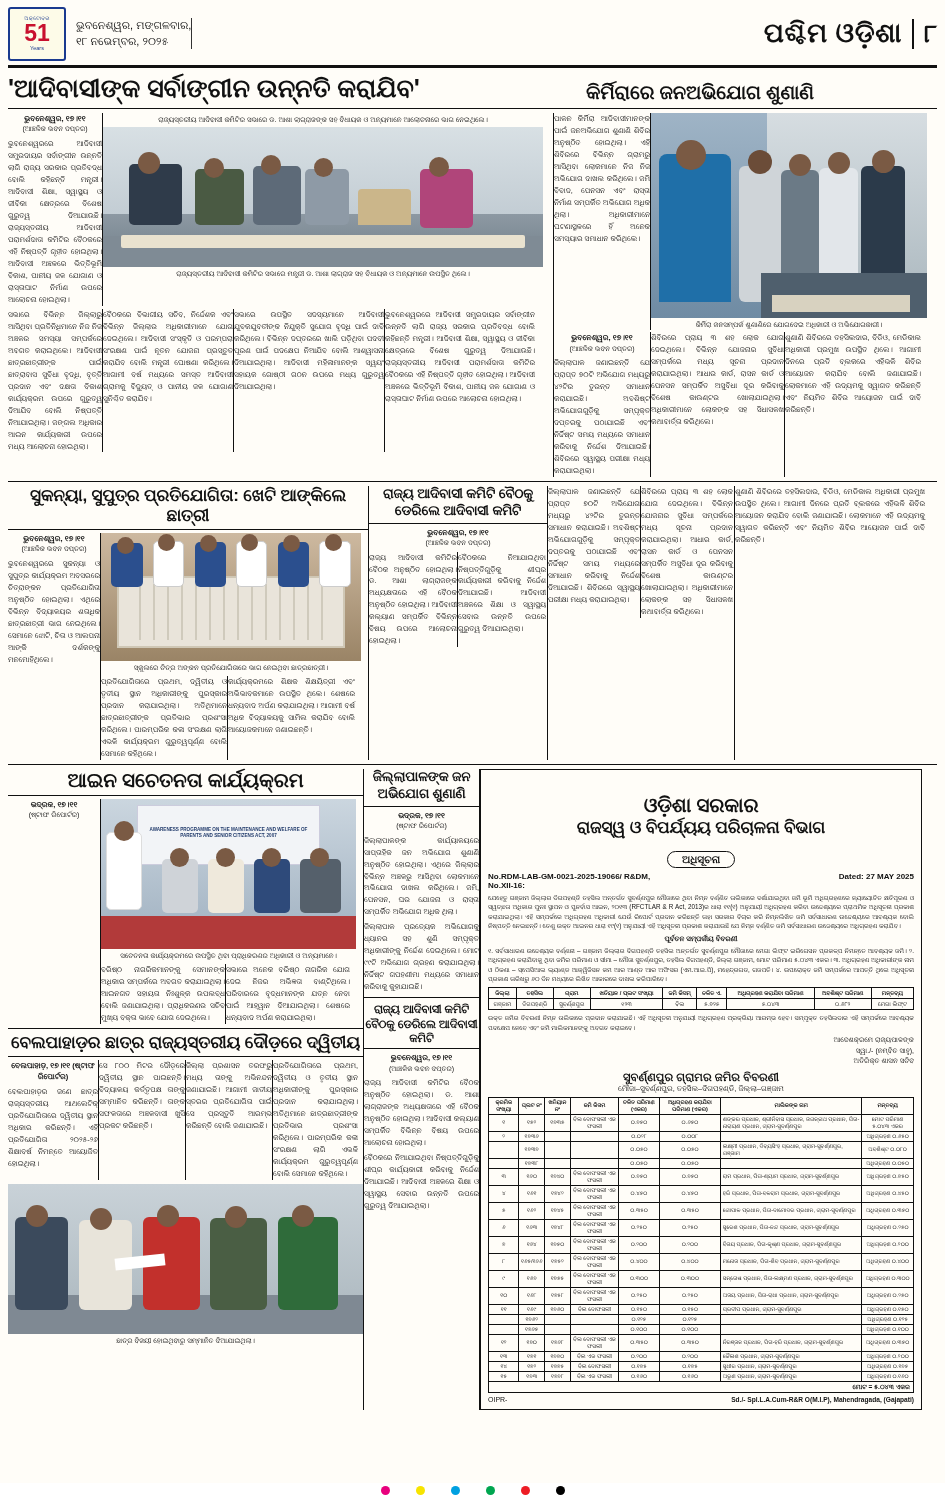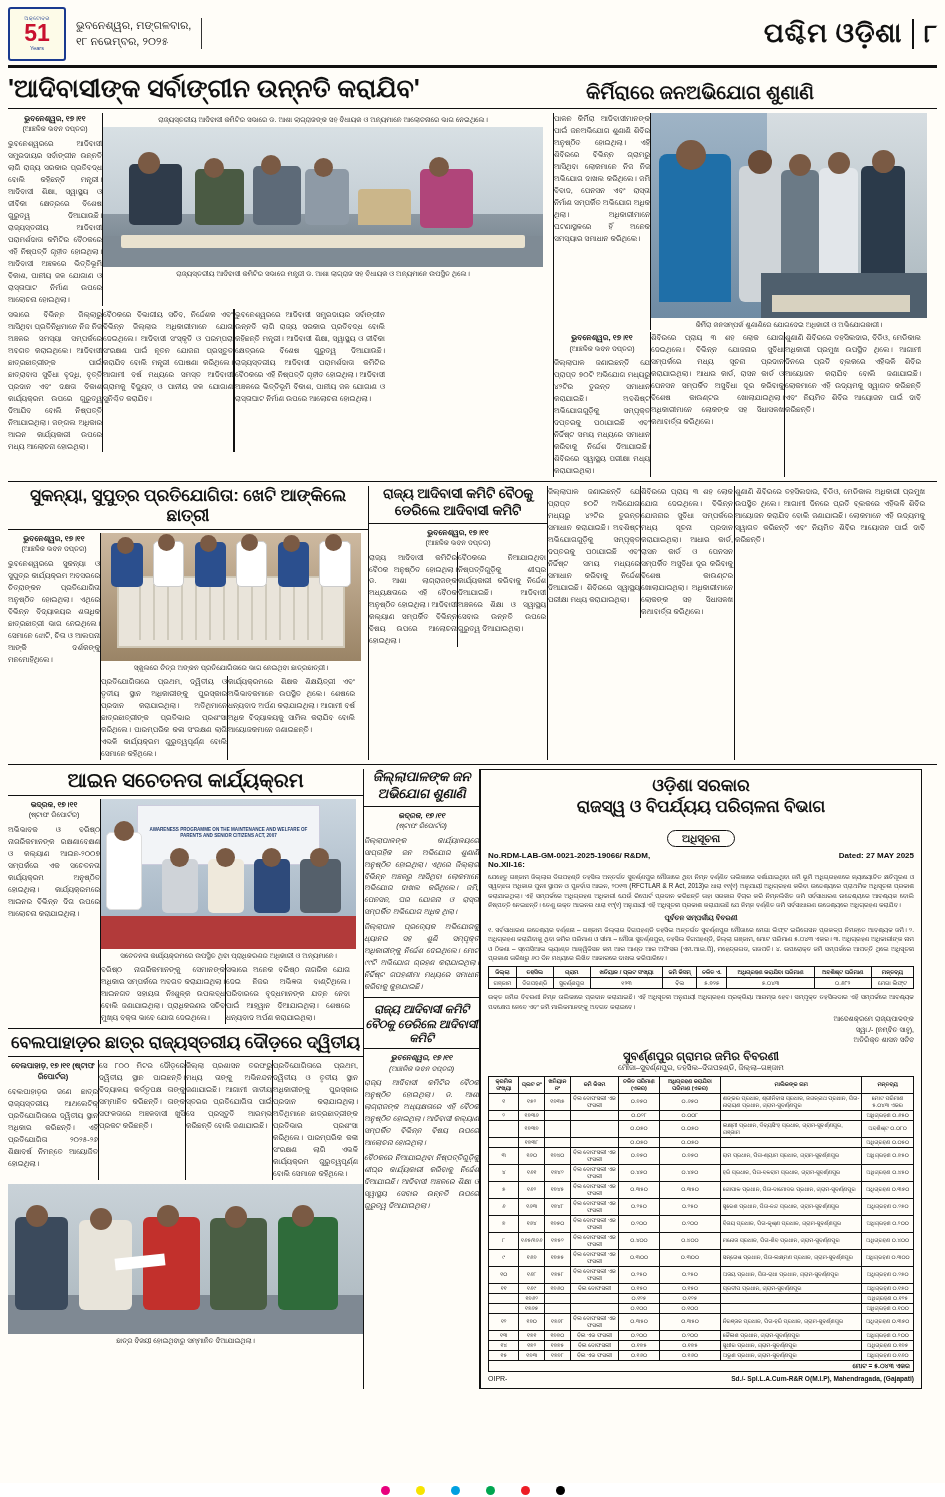--- a/index.html
+++ b/index.html
@@ -20,21 +20,21 @@
   }
   .mh-left { display:flex; align-items:center; gap:10px; }
   .anniv {
     width: 58px; height: 54px; border:2px solid #1a3a8f; border-radius:3px;
     background:#fdfbe8; display:flex; flex-direction:column; align-items:center;
     justify-content:center; line-height:1;
   }
   .anniv .t { font-size:5.5px; color:#1a3a8f; letter-spacing:.3px; }
   .anniv .n { font-size:23px; font-weight:bold; color:#c8102e; margin:1px 0; }
   .anniv .y { font-size:5.5px; color:#1a3a8f; }
-  .mh-place { font-size:11px; line-height:1.45; border-right:1px solid #333; padding-right:10px; }
+  .mh-place { font-size:11px; line-height:1.45; border-right:1px solid #333; }
   .mh-right { display:flex; align-items:center; gap:10px; }
   .mh-title { font-size:27px; font-weight:bold; letter-spacing:.5px; }
   .mh-page { font-size:25px; font-weight:bold; border-left:2px solid #111; padding-left:10px; }
 
   
   .headband { display:flex; align-items:flex-end; gap:8px; padding:6px 0 4px; border-bottom:1px solid #111; }
   .h1 { font-size:25.5px; font-weight:bold; letter-spacing:-.2px; flex: 0 0 570px; }
   .h2 { font-size:19.5px; font-weight:bold; letter-spacing:-.2px; }
 
   
@@ -54,21 +54,21 @@
   .ph-floor { position:absolute; left:0; right:0; bottom:0; height:38%; background:linear-gradient(180deg,#8d99a3,#6f7d88); }
   .head { position:absolute; border-radius:50%; background:#7a5a44; }
 
   
   .cols { display:flex; }
   .col { }
   .divider { width:1px; background:#111; }
 
   
   .notice { border:1.6px solid #111; padding:6px 7px; }
-  .nt1 { font-size:17px; font-weight:bold; text-align:center; letter-spacing:-.2px; }
+  .nt1 { font-size:20px; font-weight:bold; text-align:center; letter-spacing:-.2px;margin-top:18px; }
   .nt2 { font-size:17px; font-weight:bold; text-align:center; letter-spacing:-.2px; margin-top:1px;}
   .nt-badge { display:inline-block; border:1.2px solid #111; border-radius:11px; padding:1px 14px; font-size:10.5px; font-weight:bold; }
   .nt-meta { display:flex; justify-content:space-between; font-size:8px; font-weight:bold; margin-top:4px; }
   .nt-body { font-size:6.3px; line-height:1.5; text-align:justify; margin-top:3px; }
   .nt-sub { font-size:7px; font-weight:bold; text-align:center; margin:4px 0 2px; }
 
   table { border-collapse:collapse; width:100%; }
   td, th { border:.7px solid #111; font-size:5.6px; padding:1px 1.5px; text-align:center; vertical-align:middle; }
   th { font-weight:bold; }
   .t2 td, .t2 th { font-size:5.8px; padding:1.5px 2px; }
@@ -142,20 +142,21 @@
             </div>
           </div>
           <div class="cap">ରାଜ୍ୟସ୍ତରୀୟ ଆଦିବାସୀ କମିଟିର ସଭାରେ ମନ୍ତ୍ରୀ ଡ. ଆଶା ଲାଗ୍ରାଜ ସହ ବିଧାୟକ ଓ ଅନ୍ୟମାନେ ଉପସ୍ଥିତ ଥିଲେ।</div>
         </div>
       </div>
       <div class="cols" style="margin-top:3px;">
         <div style="width:94px;" class="oc">ସଭାରେ ବିଭିନ୍ନ ଜିଲ୍ଲାରୁ ଆସିଥିବା ପ୍ରତିନିଧିମାନେ ନିଜ ନିଜ ଅଞ୍ଚଳର ସମସ୍ୟା ସମ୍ପର୍କରେ ଅବଗତ କରାଇଥିଲେ। ଆଦିବାସୀ ଛାତ୍ରଛାତ୍ରୀଙ୍କ ପାଇଁ ଛାତ୍ରାବାସ ସୁବିଧା ବୃଦ୍ଧି, ବୃତ୍ତି ପ୍ରଦାନ ଏବଂ ଦକ୍ଷତା ବିକାଶ କାର୍ଯ୍ୟକ୍ରମ ଉପରେ ଗୁରୁତ୍ୱ ଦିଆଯିବ ବୋଲି ନିଷ୍ପତ୍ତି ନିଆଯାଇଥିଲା। ଜଙ୍ଗଲ ଅଧିକାର ଆଇନ କାର୍ଯ୍ୟକାରୀ ଉପରେ ମଧ୍ୟ ଆଲୋଚନା ହୋଇଥିଲା।</div>
         <div class="divider"></div>
         <div style="width:130px;" class="oc">ବୈଠକରେ ବିଭାଗୀୟ ସଚିବ, ନିର୍ଦ୍ଦେଶକ ଏବଂ ବିଭିନ୍ନ ଜିଲ୍ଲାର ଅଧିକାରୀମାନେ ଯୋଗ ଦେଇଥିଲେ। ଆଦିବାସୀ ସଂସ୍କୃତି ଓ ପରମ୍ପରା ସଂରକ୍ଷଣ ପାଇଁ ନୂତନ ଯୋଜନା ପ୍ରସ୍ତୁତ କରାଯିବ ବୋଲି ମନ୍ତ୍ରୀ ଘୋଷଣା କରିଥିଲେ। ଆଗାମୀ ବର୍ଷ ମଧ୍ୟରେ ସମସ୍ତ ଆଦିବାସୀ ଗ୍ରାମକୁ ବିଦ୍ୟୁତ୍ ଓ ପାନୀୟ ଜଳ ଯୋଗାଣ ସୁନିଶ୍ଚିତ କରାଯିବ।</div>
         <div class="divider"></div>
+        <div style="width:150px;" class="oc">ସଭାରେ ଉପସ୍ଥିତ ସଦସ୍ୟମାନେ ଆଦିବାସୀ ଯୁବକଯୁବତୀଙ୍କ ନିଯୁକ୍ତି ସୁଯୋଗ ବୃଦ୍ଧି ପାଇଁ ଦାବି କରିଥିଲେ। ବିଭିନ୍ନ ଦପ୍ତରରେ ଖାଲି ପଡ଼ିଥିବା ପଦବୀ ପୂରଣ ପାଇଁ ପଦକ୍ଷେପ ନିଆଯିବ ବୋଲି ଆଶ୍ୱାସନା ଦିଆଯାଇଥିଲା। ଆଦିବାସୀ ମହିଳାମାନଙ୍କ ସ୍ୱୟଂ ସହାୟକ ଗୋଷ୍ଠୀ ଗଠନ ଉପରେ ମଧ୍ୟ ଗୁରୁତ୍ୱ ଦିଆଯାଇଥିଲା।</div>
         <div class="divider"></div>
         <div style="width:150px;" class="oc">ଭୁବନେଶ୍ୱରରେ ଆଦିବାସୀ ସମ୍ପ୍ରଦାୟର ସର୍ବାଙ୍ଗୀନ ଉନ୍ନତି ଲାଗି ରାଜ୍ୟ ସରକାର ପ୍ରତିବଦ୍ଧ ବୋଲି କହିଛନ୍ତି ମନ୍ତ୍ରୀ। ଆଦିବାସୀ ଶିକ୍ଷା, ସ୍ୱାସ୍ଥ୍ୟ ଓ ଜୀବିକା କ୍ଷେତ୍ରରେ ବିଶେଷ ଗୁରୁତ୍ୱ ଦିଆଯାଉଛି। ରାଜ୍ୟସ୍ତରୀୟ ଆଦିବାସୀ ପରାମର୍ଶଦାତା କମିଟିର ବୈଠକରେ ଏହି ନିଷ୍ପତ୍ତି ଗୃହୀତ ହୋଇଥିଲା। ଆଦିବାସୀ ଅଞ୍ଚଳରେ ଭିତ୍ତିଭୂମି ବିକାଶ, ପାନୀୟ ଜଳ ଯୋଗାଣ ଓ ରାସ୍ତାଘାଟ ନିର୍ମାଣ ଉପରେ ଆଲୋଚନା ହୋଇଥିଲା।</div>
       </div>
     </div>
 
     <div class="divider"></div>
 
     <div class="col" style="width:378px;">
       <div class="cols">
         <div style="width:96px;" class="oc">ପାଳନ କିର୍ମିରା ଆଦିବାସୀମାନଙ୍କ ପାଇଁ ଜନଅଭିଯୋଗ ଶୁଣାଣି ଶିବିର ଅନୁଷ୍ଠିତ ହୋଇଥିଲା। ଏହି ଶିବିରରେ ବିଭିନ୍ନ ଗ୍ରାମରୁ ଆସିଥିବା ଲୋକମାନେ ନିଜ ନିଜ ଅଭିଯୋଗ ଦାଖଲ କରିଥିଲେ। ଜମି ବିବାଦ, ପେନସନ ଏବଂ ରାସ୍ତା ନିର୍ମାଣ ସମ୍ପର୍କିତ ଅଭିଯୋଗ ଅଧିକ ଥିଲା। ଅଧିକାରୀମାନେ ଘଟଣାସ୍ଥଳରେ ହିଁ ଅନେକ ସମସ୍ୟାର ସମାଧାନ କରିଥିଲେ।</div>
@@ -283,21 +284,20 @@
 
       <div class="sechead" style="font-size:20px;">ଆଇନ ସଚେତନତା କାର୍ଯ୍ୟକ୍ରମ</div>
       <div class="rule" style="margin:3px 0;"></div>
 
       <div class="cols">
         <div style="width:92px;">
           <div class="byline">
             <div>ଭଦ୍ରକ, ୧୭।୧୧</div>
             <div class="sub">(ଷ୍ଟାଫ ରିପୋର୍ଟର)</div>
           </div>
-          <div class="oc">ଅଭିଭାବକ ଓ ବରିଷ୍ଠ ନାଗରିକମାନଙ୍କ ରକ୍ଷଣାବେକ୍ଷଣ ଓ କଲ୍ୟାଣ ଆଇନ-୨୦୦୭ ସମ୍ପର୍କରେ ଏକ ସଚେତନତା କାର୍ଯ୍ୟକ୍ରମ ଅନୁଷ୍ଠିତ ହୋଇଥିଲା। କାର୍ଯ୍ୟକ୍ରମରେ ଆଇନର ବିଭିନ୍ନ ଦିଗ ଉପରେ ଆଲୋଚନା କରାଯାଇଥିଲା।</div>
         </div>
         <div class="divider"></div>
         <div style="width:255px;">
           <div class="photo" style="height:150px;">
             <div class="ph-in" style="background:linear-gradient(180deg,#cbd6df,#9fb0c0);">
               <div style="position:absolute;left:14%;top:4%;width:72%;height:40%;background:#f2f4f7;border:1px solid #ccd;"></div>
               <div style="position:absolute;left:16%;top:8%;width:68%;height:30%;display:flex;align-items:center;justify-content:center;text-align:center;font-size:4.6px;font-weight:bold;color:#203a6b;padding:2px;line-height:1.3;">AWARENESS PROGRAMME ON THE MAINTENANCE AND WELFARE OF PARENTS AND SENIOR CITIZENS ACT, 2007</div>
               <div style="position:absolute;left:2%;top:22%;width:14%;height:52%;background:#ffffff;border-radius:5px;border:1px solid #ddd;"></div>
               <div class="head" style="left:5%;top:15%;width:20px;height:20px;"></div>
               <div style="position:absolute;left:24%;top:40%;width:14%;height:36%;background:#cfd3d8;border-radius:5px;"></div>
@@ -353,21 +353,21 @@
           <div style="position:absolute;left:76%;top:22%;width:17%;height:62%;background:#2f6b3a;border-radius:6px;"></div>
           <div class="head" style="left:80%;top:14%;width:22px;height:22px;"></div>
           <div style="position:absolute;left:30%;top:48%;width:14%;height:8%;background:#fff;transform:rotate(-6deg);"></div>
         </div>
       </div>
       <div class="cap">ଛାତ୍ର ବିଜୟୀ ହୋଇଥିବାରୁ ସମ୍ମାନିତ ଦିଆଯାଇଥିଲା।</div>
     </div>
 
     <div class="divider"></div>
 
-    <div class="col" style="width:115px;font-style:italic;">
+    <div class="col" style="width:115px;">
       <div class="sechead small">ଜିଲ୍ଲାପାଳଙ୍କ ଜନ ଅଭିଯୋଗ ଶୁଣାଣି</div>
       <div class="rule" style="margin:3px 0;"></div>
       <div class="byline">
         <div>ଭଦ୍ରକ, ୧୭।୧୧</div>
         <div class="sub">(ଷ୍ଟାଫ ରିପୋର୍ଟର)</div>
       </div>
       <div class="oc">ଜିଲ୍ଲାପାଳଙ୍କ କାର୍ଯ୍ୟାଳୟରେ ସାପ୍ତାହିକ ଜନ ଅଭିଯୋଗ ଶୁଣାଣି ଅନୁଷ୍ଠିତ ହୋଇଥିଲା। ଏଥିରେ ଜିଲ୍ଲାର ବିଭିନ୍ନ ଅଞ୍ଚଳରୁ ଆସିଥିବା ଲୋକମାନେ ଅଭିଯୋଗ ଦାଖଲ କରିଥିଲେ। ଜମି, ପେନସନ, ଘର ଯୋଜନା ଓ ରାସ୍ତା ସମ୍ପର୍କିତ ଅଭିଯୋଗ ଅଧିକ ଥିଲା।</div>
       <div class="oc" style="margin-top:3px;">ଜିଲ୍ଲାପାଳ ପ୍ରତ୍ୟେକ ଅଭିଯୋଗକୁ ଧ୍ୟାନର ସହ ଶୁଣି ସମ୍ପୃକ୍ତ ଅଧିକାରୀଙ୍କୁ ନିର୍ଦ୍ଦେଶ ଦେଇଥିଲେ। ମୋଟ ୯୯ଟି ଅଭିଯୋଗ ଗ୍ରହଣ କରାଯାଇଥିଲା। ନିର୍ଦ୍ଦିଷ୍ଟ ଗପହଣୀମା ମଧ୍ୟରେ ସମାଧାନ କରିବାକୁ କୁହାଯାଇଛି।</div>
 
       <div class="rule"></div>

